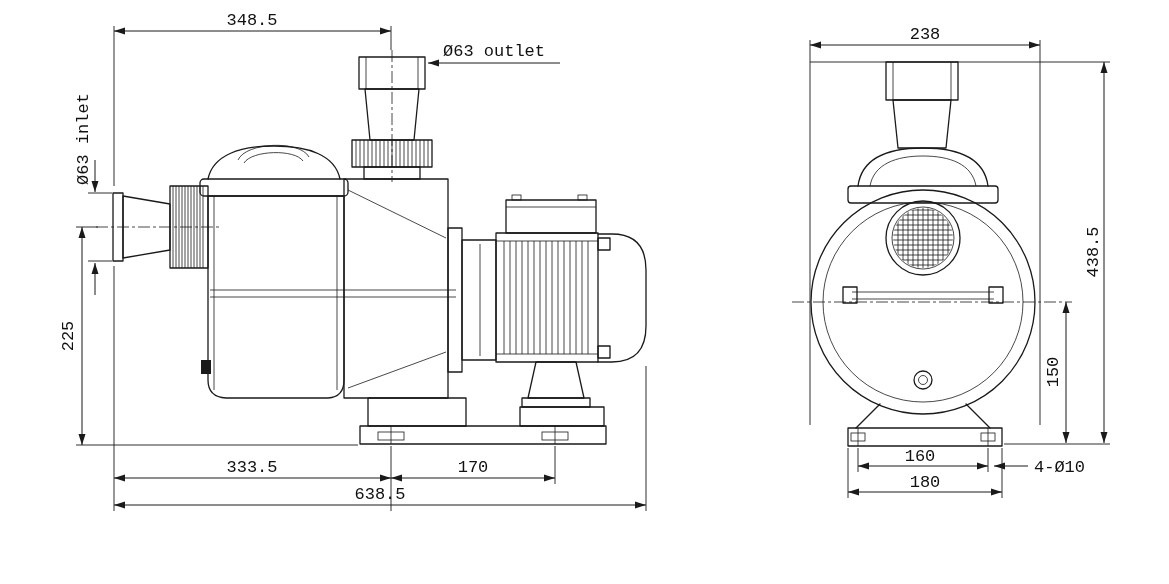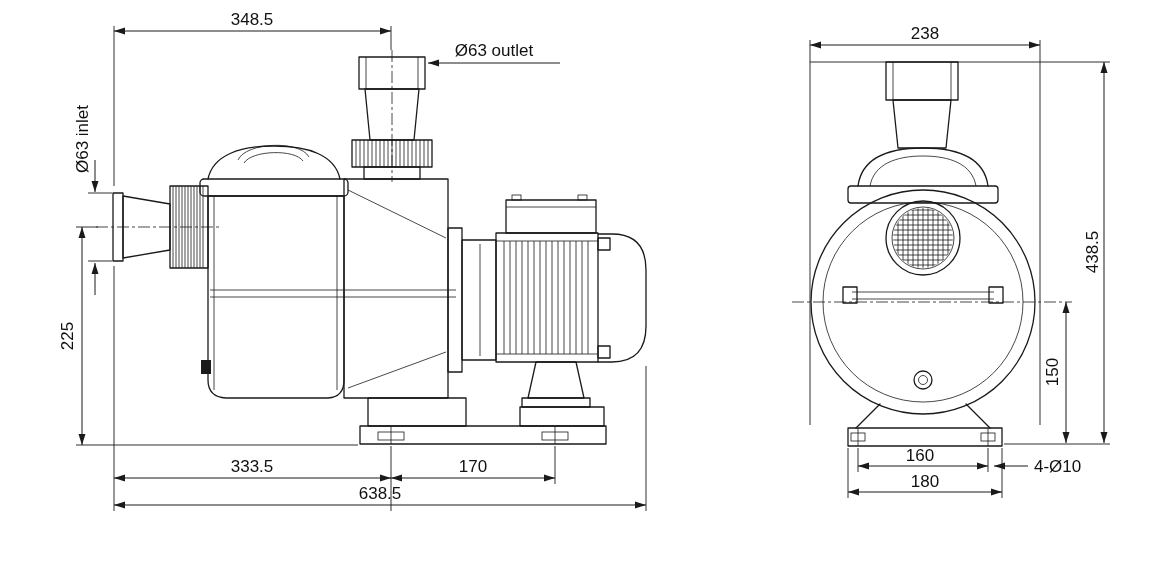--- a/index.html
+++ b/index.html
@@ -1,17 +1,17 @@
 <!DOCTYPE html>
 <html><head>
 <meta charset="utf-8">
 <style>
   html,body{margin:0;padding:0;background:#ffffff;}
   .stage{position:relative;width:1169px;height:584px;background:#ffffff;overflow:hidden;
-         font-family:Liberation Sans, sans-serif;}
+         font-family:Liberation Mono, monospace;}
   svg{display:block;}
   .ol{fill:none;stroke:#1a1a1a;stroke-width:1.3;stroke-linejoin:round;stroke-linecap:round;}
   .thin{fill:none;stroke:#1a1a1a;stroke-width:.8;}
   .solid{fill:#1a1a1a;stroke:none;}
   .dim{fill:none;stroke:#1a1a1a;stroke-width:1;}
   .ext{fill:none;stroke:#1a1a1a;stroke-width:.9;}
   .cl{fill:none;stroke:#1a1a1a;stroke-width:.8;stroke-dasharray:12 3 3 3;}
   .dimtext{font-size:17px;fill:#111111;text-anchor:middle;}
   .dimtext.start{text-anchor:start;}
 </style>

